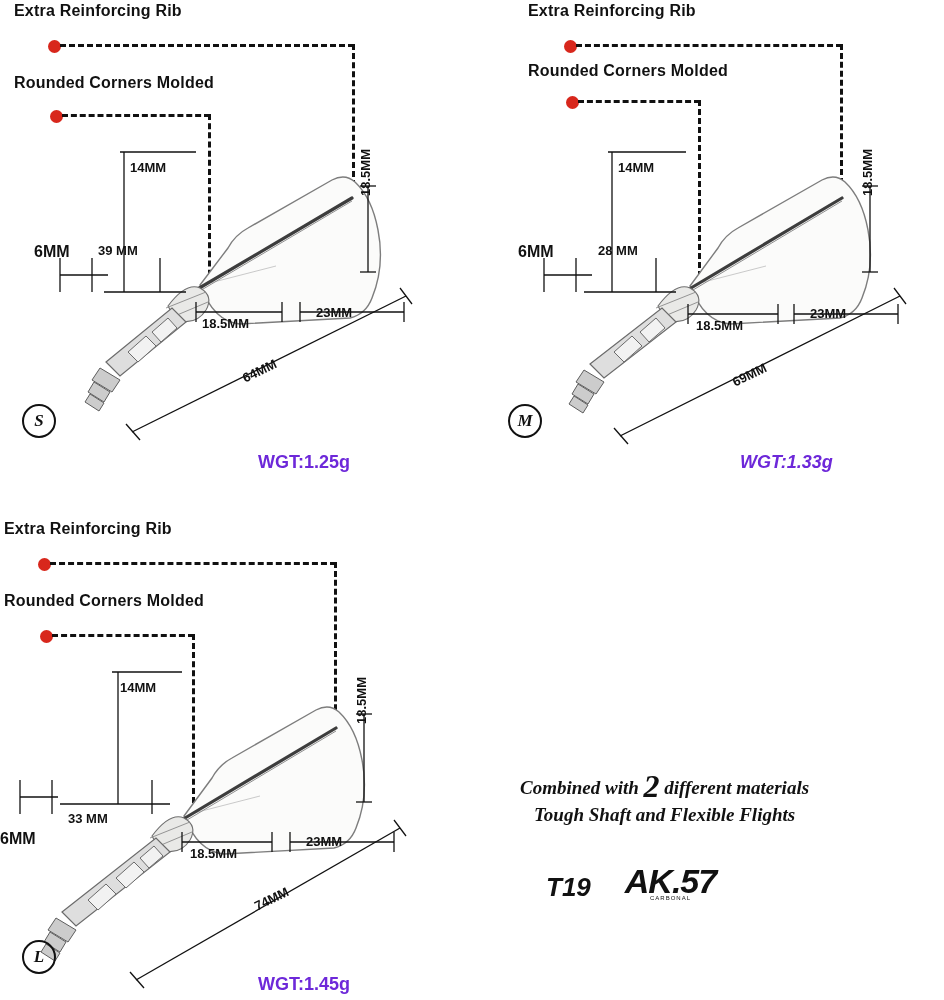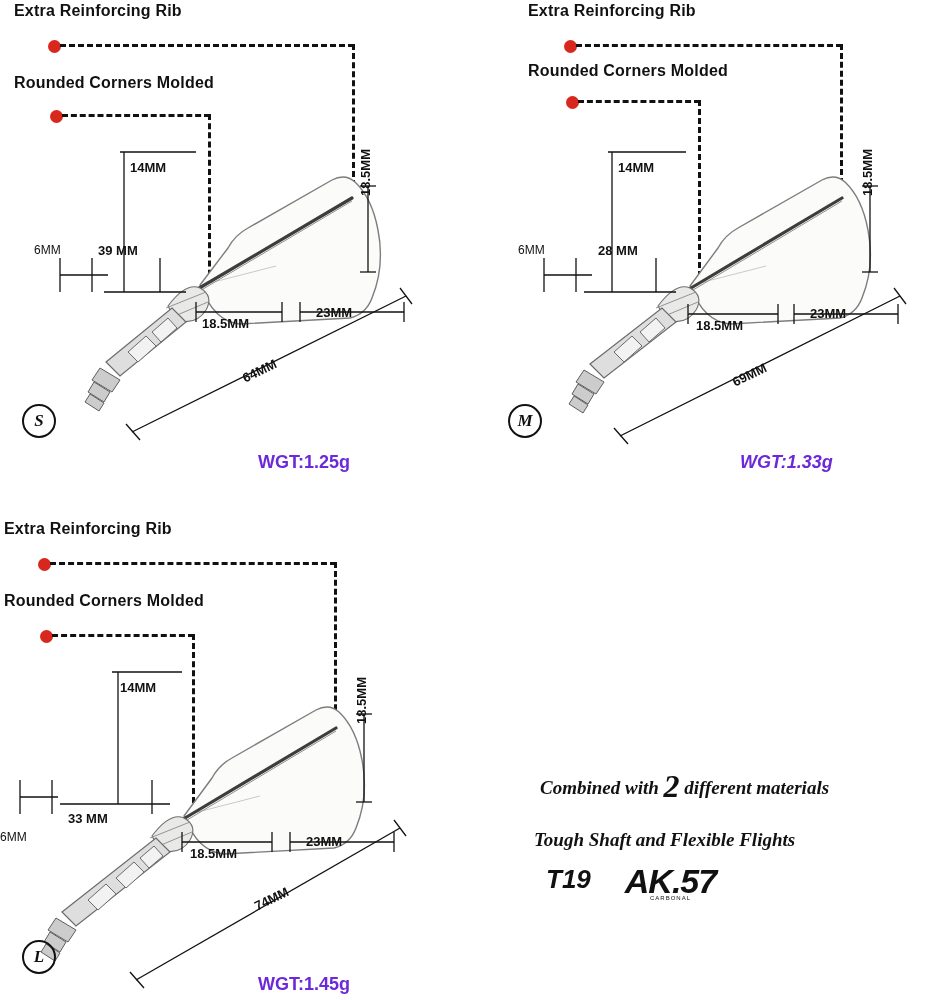--- a/index.html
+++ b/index.html
@@ -26,22 +26,22 @@
     color: #111;
     white-space: nowrap;
   }
   .dim {
     font-size: 13px;
     font-weight: 600;
     color: #111;
     white-space: nowrap;
   }
   .dim-sm {
-    font-size: 12px;
-    font-weight: 400;
+    font-size: 16px;
+    font-weight: 700;
     color: #111;
     white-space: nowrap;
     text-align: center;
   }
   .wgt {
     font-size: 18px;
     font-weight: 600;
     color: #6d28d9;
     white-space: nowrap;
   }
@@ -342,25 +342,25 @@
   <div class="dim" style="position:absolute;left:354px;top:216px;transform:rotate(-90deg);transform-origin:left top;">18.5MM</div>
   <div class="dim" style="position:absolute;left:190px;top:338px;">18.5MM</div>
   <div class="dim" style="position:absolute;left:306px;top:326px;">23MM</div>
   <div class="dim" style="position:absolute;left:252px;top:392px;transform:rotate(-26deg);transform-origin:left top;">74MM</div>
 
   <div class="size-badge" style="position:absolute;left:22px;top:432px;">L</div>
   <div class="wgt" style="position:absolute;left:258px;top:466px;">WGT:1.45g</div>
 </div>
 
 <div class="panel" style="left:472px;top:740px;width:472px;height:260px;">
-  <div class="tagline" style="position:absolute;left:68px;top:28px;">
+  <div class="tagline" style="position:absolute;left:48px;top:28px;">
     <span>Combined with </span><span class="big-two">2</span><span> different materials</span>
   </div>
-  <div class="tagline" style="position:absolute;left:62px;top:64px;margin-top:25px;">Tough Shaft and Flexible Flights</div>
+  <div class="tagline" style="position:absolute;left:62px;top:64px;">Tough Shaft and Flexible Flights</div>
 
   <div style="position:absolute;left:74px;top:122px;display:flex;align-items:flex-end;gap:10px;">
-    <span class="brand-t19" style="margin-bottom:8px;">T19</span>
+    <span class="brand-t19" style="">T19</span>
     <span style="display:inline-block;margin-left:24px;margin-bottom:2px;">
       <span class="brand-ak">AK.57</span>
       <div class="brand-sub">CARBONAL</div>
     </span>
   </div>
 </div>
 
 </body></html>

